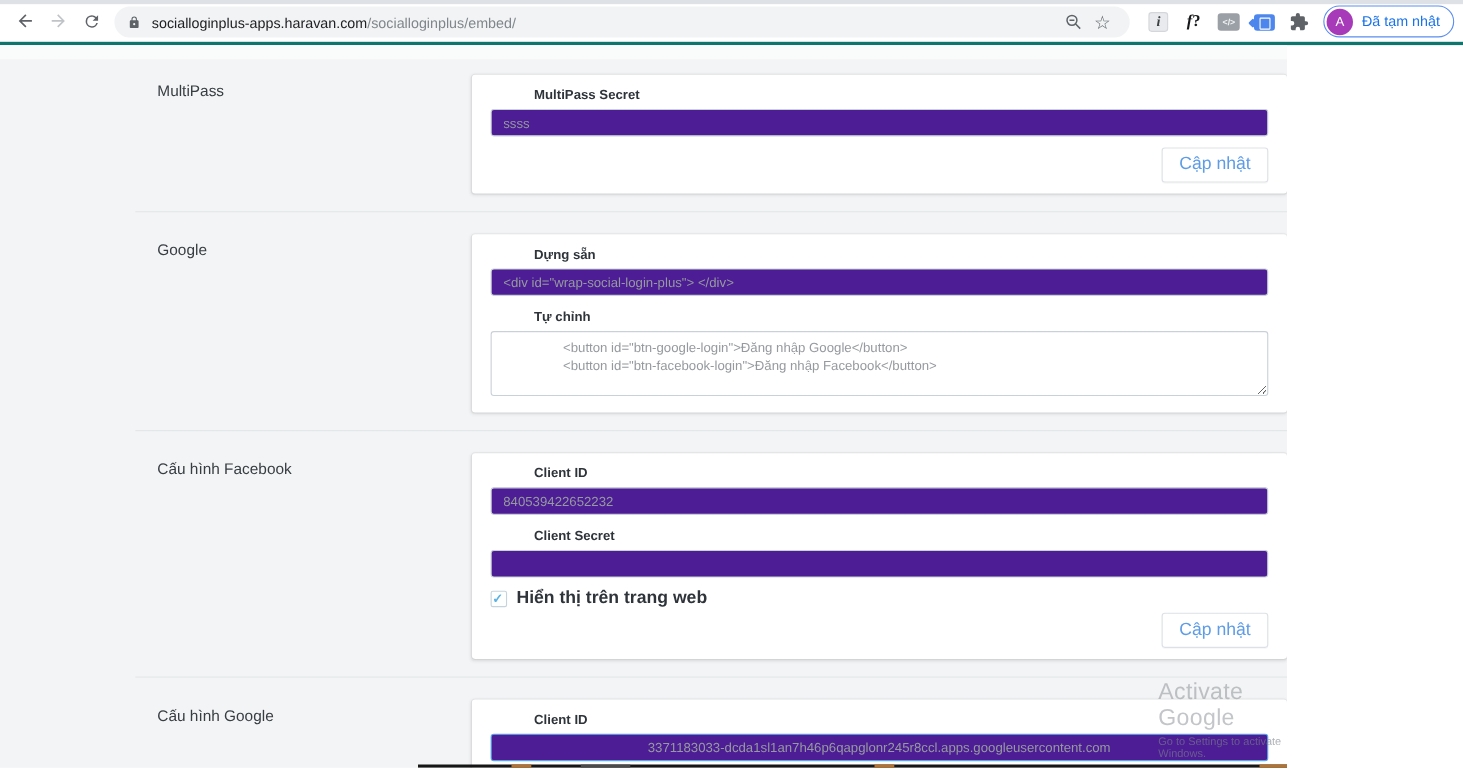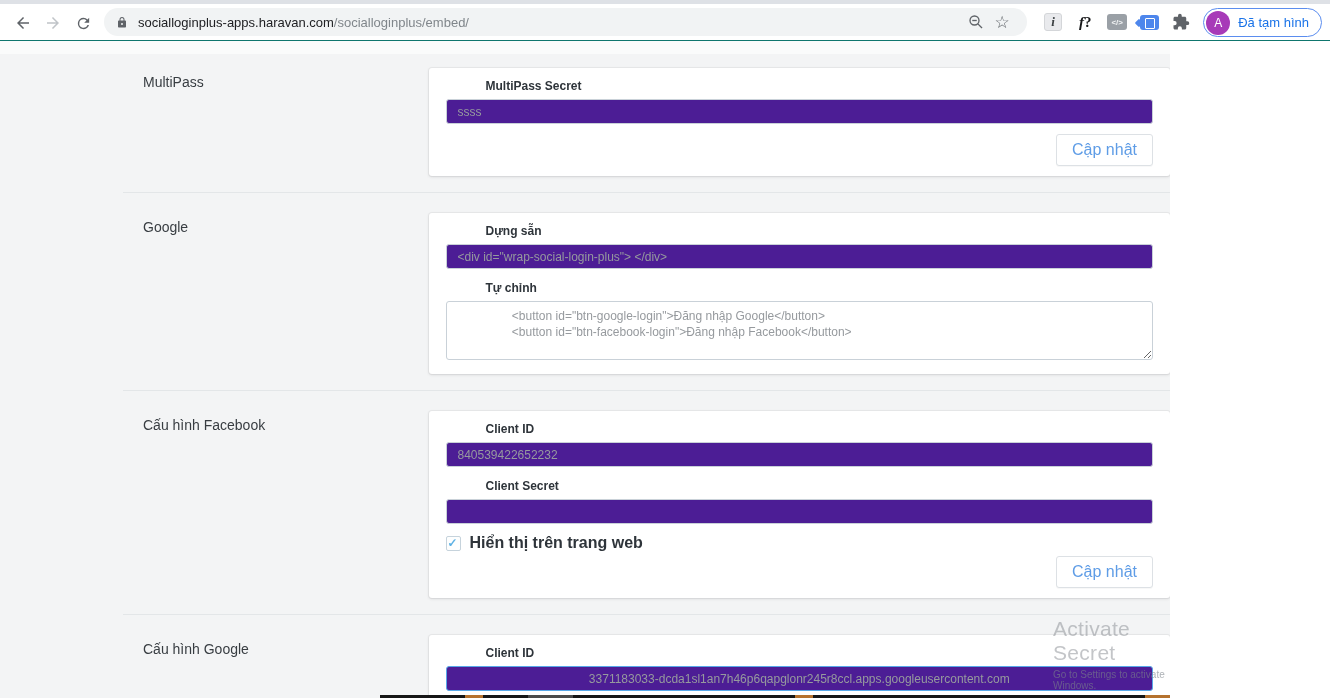--- a/index.html
+++ b/index.html
@@ -1,22 +1,22 @@
 <!DOCTYPE html>
 <html><head>
 <meta charset="utf-8">
 <style>
   * { margin:0; padding:0; box-sizing:border-box; }
   html,body { width:1330px; height:699px; overflow:hidden;
     font-family:"Liberation Sans", sans-serif; background:#fff; }
 
   
   .tabstrip { height:4px; background:#dee1e6; }
-  .toolbar { height:37px; background:#ffffff; border-bottom:1px solid #0f766e;
-    display:flex; align-items:flex-start; padding:4px 8px; }
+  .toolbar { height:37px; background:#ffffff; border-bottom:3px solid #0f766e;
+    display:flex; align-items:flex-end; padding:4px 8px; }
   .navbtn { width:30px; height:30px; display:flex; align-items:center; justify-content:center;
     border-radius:50%; cursor:pointer; flex:0 0 auto; }
   .navbtn svg { display:block; }
   .omnibox { flex:1 1 auto; height:28px; background:#f1f3f4; border-radius:14px;
     display:flex; align-items:center; padding:0 12px; margin:0 10px 0 6px; min-width:0; }
   .omnibox .lock { flex:0 0 auto; margin-right:10px; display:flex; }
   .url { font-size:13px; color:#202124; white-space:nowrap; overflow:hidden; flex:1 1 auto; }
   .url .path { color:#80868b; }
   .obx-icon { flex:0 0 auto; display:flex; align-items:center; justify-content:center;
     width:26px; height:26px; color:#5f6368; }
@@ -144,21 +144,21 @@
     <div class="ext">
       <span class="puzzle">
         <svg width="18" height="18" viewBox="0 0 24 24" fill="#5f6368">
             <path d="M20.5 11H19V7c0-1.1-.9-2-2-2h-4V3.5a2.5 2.5 0 0 0-5 0V5H4c-1.1 0-2 .9-2 2v3.8h1.5a2.7 2.7 0 0 1 0 5.4H2V20c0 1.1.9 2 2 2h3.8v-1.5a2.7 2.7 0 0 1 5.4 0V22H17c1.1 0 2-.9 2-2v-4h1.5a2.5 2.5 0 0 0 0-5z"></path>
           </svg>
       </span>
     </div>
 
     <div class="profile-pill">
       <span class="avatar">A</span>
-      <span class="paused-label">Đã tạm hình</span>
+      <span class="paused-label">Đã tạm nhật</span>
     </div>
   </div>
 </div>
 
 <div class="content">
   <div class="top-band"></div>
 
   <div class="page">
 
     <div class="section">
@@ -210,21 +210,21 @@
       <div class="sec-label">Cấu hình Google</div>
       <div class="card">
         <div class="fld-label">Client ID</div>
         <input class="txt-input focused" type="text" value="3371183033-dcda1sl1an7h46p6qapglonr245r8ccl.apps.googleusercontent.com" style="">
         <div class="fld-label gap-top">Client Secret</div>
       </div>
     </div>
   </div>
 
   <div class="watermark">
-    <div class="wm-title">Activate Secret</div>
+    <div class="wm-title">Activate Google</div>
     <div class="wm-sub">Go to Settings to activate Windows.</div>
   </div>
 
   <div class="bottom-strip">
     <span class="strip-seg" style="left:85px;width:18px;background:#b5722e;"></span>
     <span class="strip-seg" style="left:148px;width:45px;background:#4a4a4a;"></span>
     <span class="strip-seg" style="left:415px;width:18px;background:#b5722e;"></span>
     <span class="strip-seg" style="right:0;width:25px;background:#b5722e;"></span>
   </div>
 </div>

